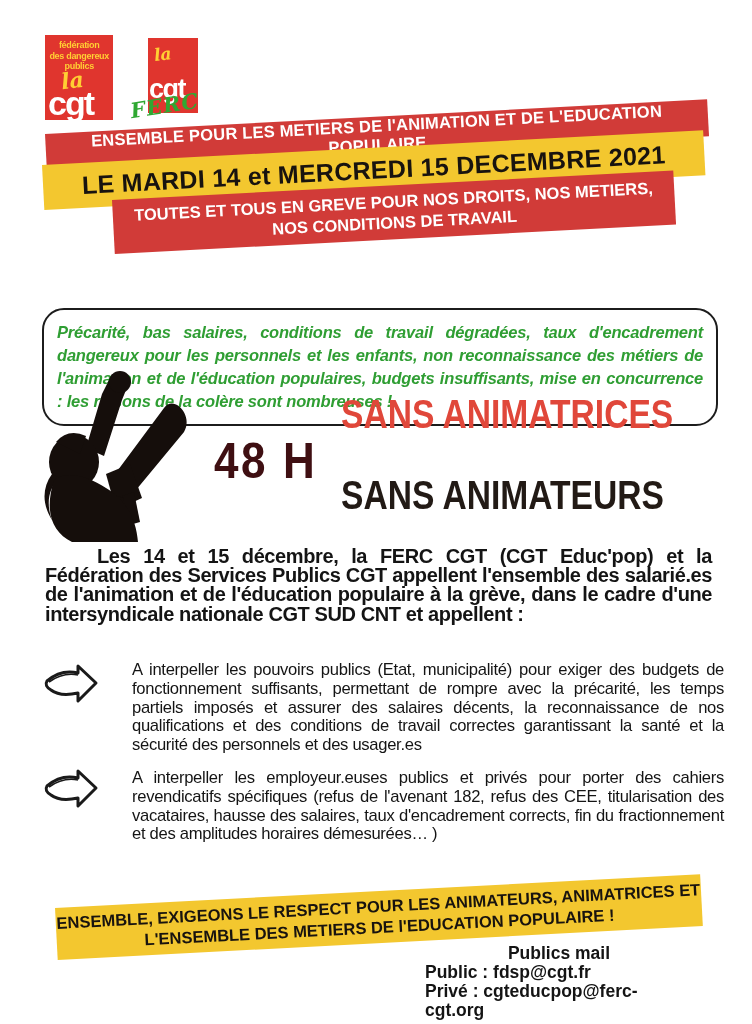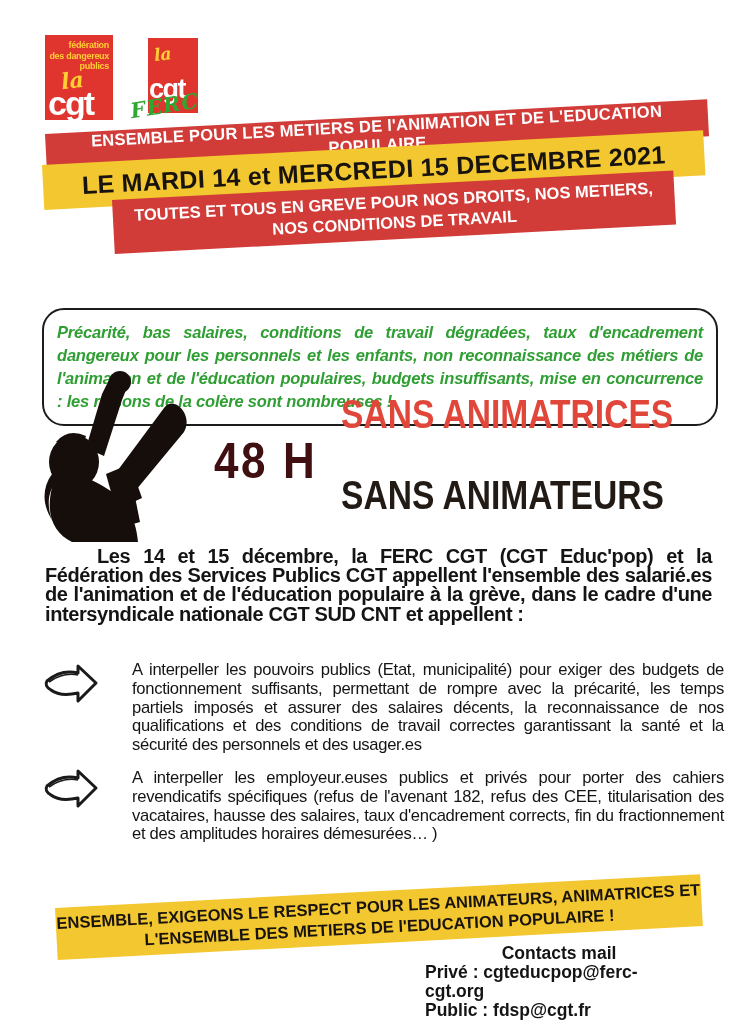--- a/index.html
+++ b/index.html
@@ -2,21 +2,21 @@
 <html lang="fr" style="--banner_red: #d13b38; --banner_yellow: #f3c72f; --logo_red: #e0352e; --logo_yellow: #ffcf33; --green_text: #2f9e33; --headline_red: #e0473a; --maroon: #3f0f12; --near_black: #221a15; --ferc_green: #2fa832; --text_black: #141414;"><head>
 <meta charset="utf-8">
 <style>
   html,body{margin:0;padding:0;background:#ffffff;}
   .page{
     position:relative;width:752px;height:1024px;margin:0 auto;overflow:hidden;
     background:#ffffff;font-family:"Liberation Sans",sans-serif;color:var(--text_black,#141414);
   }
   
   .logo-fdsp{position:absolute;left:45px;top:35px;width:68px;height:85px;background:var(--logo_red,#e0352e);}
-  .logo-fdsp .fed-lines{position:absolute;top:5px;right:4px;text-align:right;color:var(--logo_yellow,#ffcf33);
+  .logo-fdsp .fed-lines{position:absolute;top:5px;right:4px;text-align:center;color:var(--logo_yellow,#ffcf33);
     font-size:9px;line-height:10.5px;font-weight:bold;letter-spacing:-0.3px;}
   .la-script{font-family:"DejaVu Serif",serif;font-style:italic;font-weight:bold;color:var(--logo_yellow,#ffcf33);}
   .logo-fdsp .la-script{position:absolute;left:16px;top:32px;font-size:22px;transform:rotate(-6deg);}
   .logo-fdsp .cgt-word{position:absolute;left:3px;bottom:2px;font-size:34px;font-weight:bold;color:#fff;
     letter-spacing:-2px;line-height:30px;}
   .logo-ferc{position:absolute;left:148px;top:38px;width:50px;height:75px;background:var(--logo_red,#e0352e);}
   .logo-ferc .la-script{position:absolute;left:6px;top:6px;font-size:17px;transform:rotate(-6deg);}
   .logo-ferc .cgt-word{position:absolute;left:1px;bottom:8px;font-size:27px;font-weight:bold;color:#fff;letter-spacing:-1.5px;}
   .ferc-script{position:absolute;left:130px;top:92px;width:80px;font-family:"DejaVu Serif",serif;
     font-style:italic;font-weight:bold;font-size:21px;color:var(--ferc_green,#2fa832);
@@ -130,18 +130,18 @@
     <path d="M6,19 Q20,9 35,12" fill="none" stroke="#1a1a1a" stroke-width="1.6"></path>
   </svg>
   <p class="bullet-text bullet2-text">A interpeller les employeur.euses publics et privés pour porter des cahiers revendicatifs spécifiques (refus de l'avenant 182, refus des CEE, titularisation des vacataires, hausse des salaires, taux d'encadrement corrects, fin du fractionnement et des amplitudes horaires démesurées… )</p>
 
   <div class="banner banner-yellow banner-bottom">
     <span>ENSEMBLE, EXIGEONS LE RESPECT POUR LES ANIMATEURS, ANIMATRICES ET</span>
     <span>L'ENSEMBLE DES METIERS DE l'EDUCATION POPULAIRE !</span>
   </div>
 
   <div class="contacts">
-    <div class="contacts-title">Contacts mail</div>
+    <div class="contacts-title">Publics mail</div>
+    <div class="contacts-line">Public : fdsp@cgt.fr</div>
     <div class="contacts-line">Privé : cgteducpop@ferc-cgt.org</div>
-    <div class="contacts-line">Public : fdsp@cgt.fr</div>
   </div>
 
 </div>
 
 </body></html>

